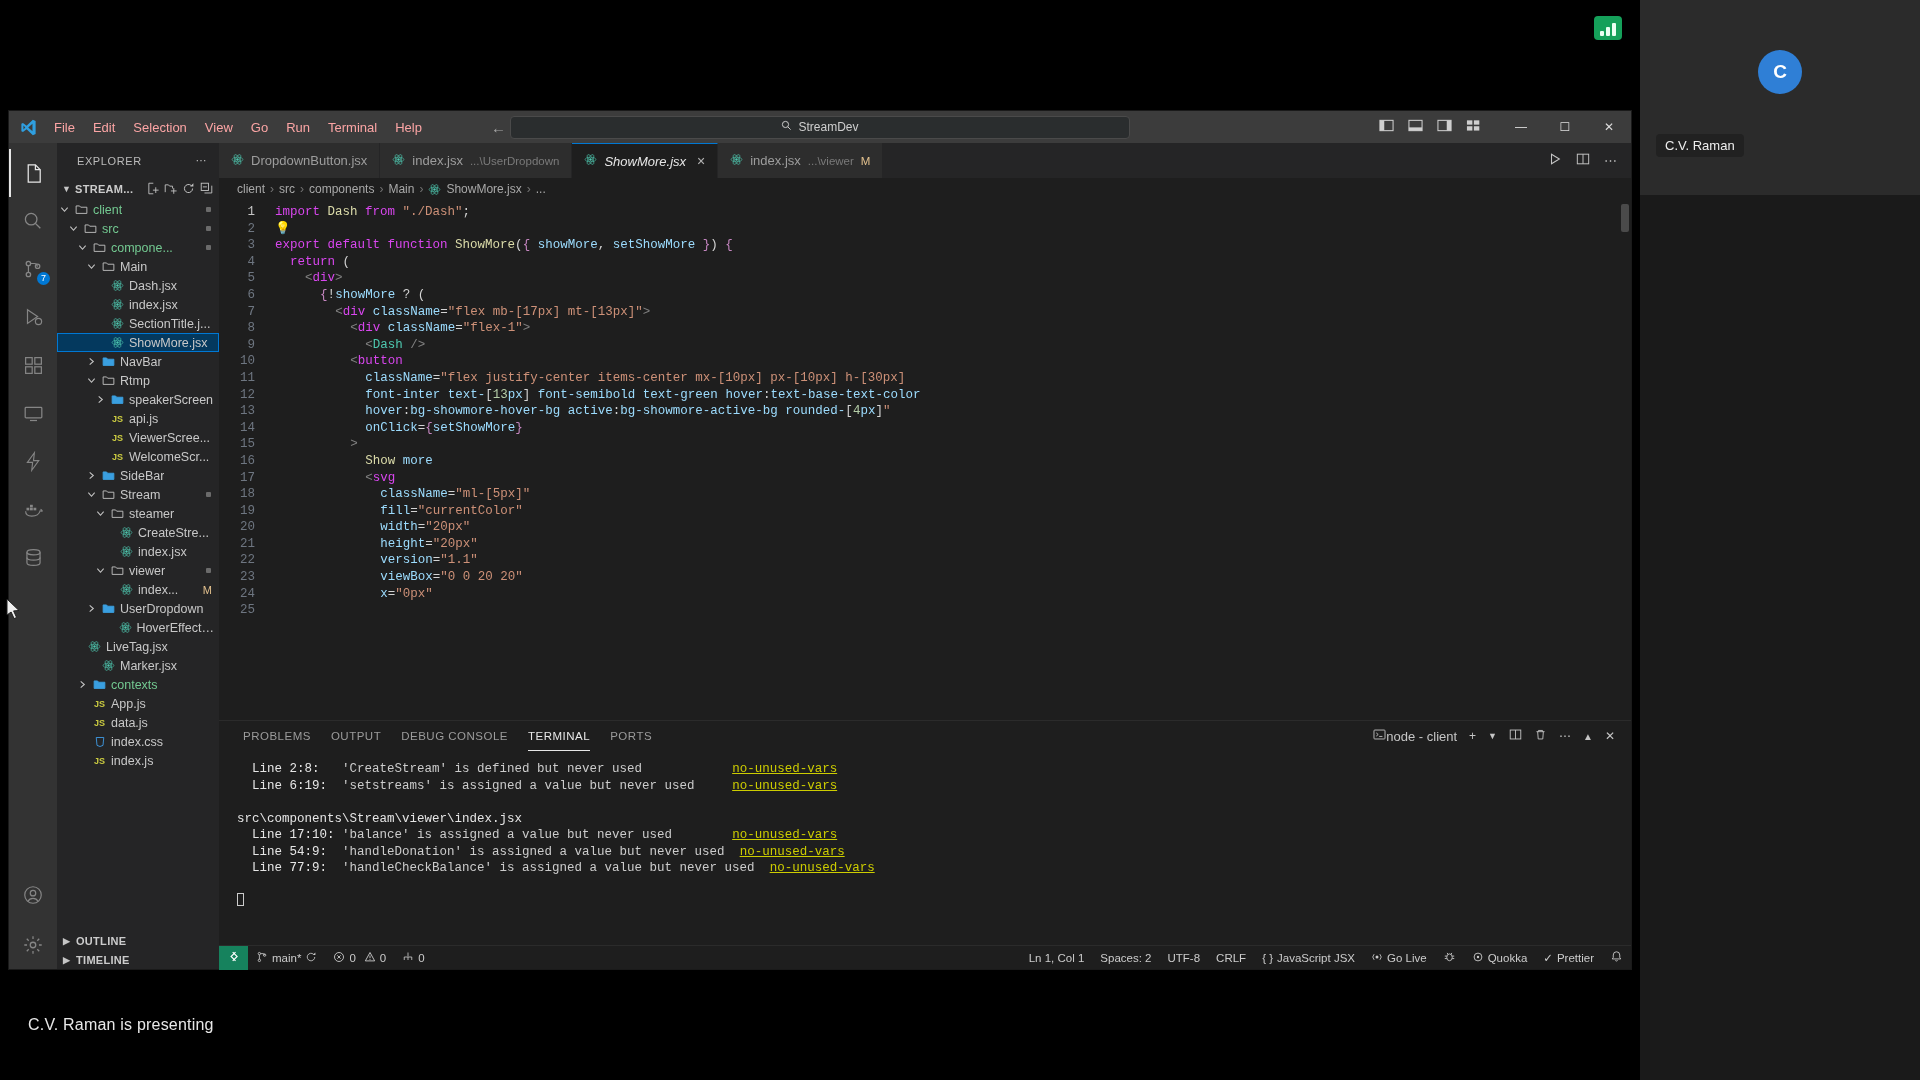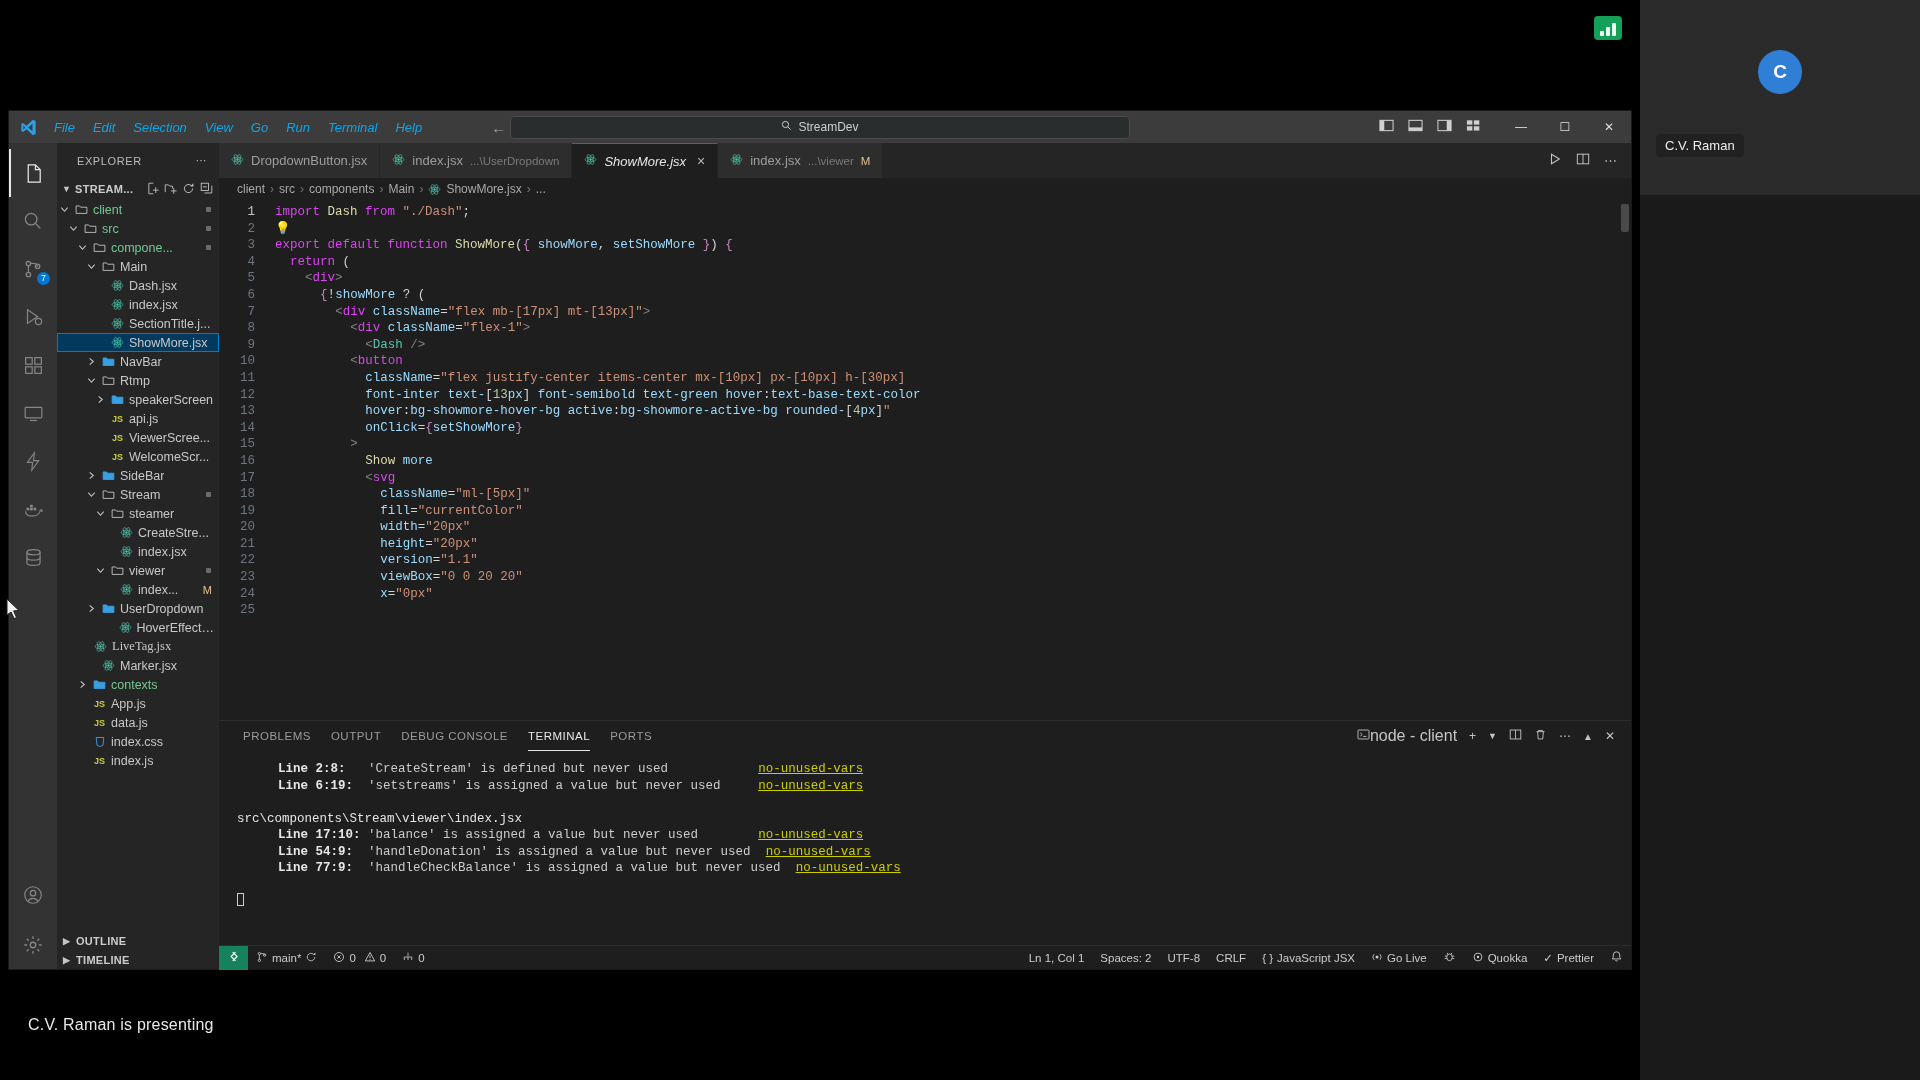--- a/index.html
+++ b/index.html
@@ -59,21 +59,21 @@
     display: flex; flex-direction: column;
     border: 1px solid #1a1a1a;
   }
 
   .titlebar {
     height: 32px; background: #3c3c3c; display: flex; align-items: center;
     flex: 0 0 32px; padding-left: 8px; position: relative;
   }
   .vs-logo { width: 22px; height: 22px; display:flex; align-items:center; justify-content:center; }
   .menu { display: flex; align-items: center; gap: 0; margin-left: 6px; }
-  .menu-item { padding: 3px 9px; font-size: 13px; color: #0ea5e9; border-radius: 3px; white-space: nowrap; font-style: italic; }
+  .menu-item { padding: 3px 9px; font-size: 13px; color: #fca5a5; border-radius: 3px; white-space: nowrap; }
   .navarrows { display:flex; gap: 14px; margin-left: 60px; color:#b9b9b9; font-size: 15px; }
   .arrow { opacity: .85; }
   .searchbox {
     position: absolute; left: 50%; transform: translateX(-50%);
     width: 620px; height: 23px; background: #2a2d2e; border: 1px solid #4a4a4a;
     border-radius: 4px; display: flex; align-items: center; justify-content: center;
     gap: 6px; color: #cfcfcf; font-size: 12px;
   }
   .win-ctrls { position: absolute; right: 0; top: 0; height: 32px; display: flex; align-items: center; }
   .layout-icons { display:flex; gap:14px; margin-right: 18px; color:#cfcfcf; }
@@ -155,25 +155,25 @@
   .tg { color:#808080; }  
   .n { color:#b5cea8; }   
 
   
   .panel { height: 225px; flex:0 0 225px; background:#1e1e1e; border-top:1px solid #2b2b2b; display:flex; flex-direction:column; }
   .panel-tabs { height: 30px; display:flex; align-items:center; gap:20px; padding-left:24px; flex:0 0 30px; }
   .ptab { font-size: 11.5px; letter-spacing:.5px; color:#9b9b9b; height:30px; display:flex; align-items:center; position:relative; }
   .ptab.active { color:#e7e7e7; }
   .ptab.active::after { content:''; position:absolute; left:0; right:0; bottom:0; height:1px; background:#e7e7e7; }
   .panel-actions { margin-left:auto; display:flex; align-items:center; gap:12px; padding-right:16px; color:#c5c5c5; font-size:12px; }
-  .panel-actions .sel { display:flex; align-items:center; font-size:16px; }
+  .panel-actions .sel { display:flex; align-items:center; font-size:13px; }
   .term { flex:1; padding: 10px 0 0 18px; font-family:"Liberation Mono","DejaVu Sans Mono",monospace;
     font-size:12.5px; color:#cccccc; overflow:hidden; }
   .tline { height: 16.5px; line-height:16.5px; white-space:pre; }
-  .tb { color:#e6e6e6; font-weight:700;margin-left:26px; }
+  .tb { color:#e6e6e6; font-weight:400; }
   .tyellow { color:#cdcd00; text-decoration: underline; }
   .tpath { color:#e6e6e6; }
   .twarn { color:#cdcd00; font-weight:700; }
   .caret { display:inline-block; width:7px; height:13px; border:1px solid #cccccc; vertical-align:-2px; }
 
   
   .statusbar { height: 24px; flex:0 0 24px; background:#1e1e1e; border-top:1px solid #2b2b2b;
     display:flex; align-items:center; font-size:11.5px; color:#cccccc; }
   .remote { background:#16825d; color:#fff; height:24px; display:flex; align-items:center; padding:0 8px; gap:5px; }
   .sitem { display:flex; align-items:center; gap:4px; padding: 0 8px; height:24px; white-space:nowrap; }
@@ -649,21 +649,21 @@
                 <span class="ticon">
                   <svg width="13" height="13" viewBox="0 0 24 24">
                     <circle cx="12" cy="12" r="2.2" fill="#4ec9b0"></circle>
                     <ellipse cx="12" cy="12" rx="10" ry="4.2" fill="none" stroke="#4ec9b0" stroke-width="1.1"></ellipse>
                     <ellipse cx="12" cy="12" rx="10" ry="4.2" fill="none" stroke="#4ec9b0" stroke-width="1.1" transform="rotate(60 12 12)"></ellipse>
                     <ellipse cx="12" cy="12" rx="10" ry="4.2" fill="none" stroke="#4ec9b0" stroke-width="1.1" transform="rotate(120 12 12)"></ellipse>
                   </svg>
                 </span>
                 <span class="tlabel folder-label">HoverEffect.jsx</span>
               </div>
-              <div class="trow" style="padding-left: 21px; font-family: Liberation Serif, serif;">
+              <div class="trow" style="padding-left: 15px;">
                 <span class="tw"></span>
                 <span class="ticon">
                   <svg width="13" height="13" viewBox="0 0 24 24">
                     <circle cx="12" cy="12" r="2.2" fill="#4ec9b0"></circle>
                     <ellipse cx="12" cy="12" rx="10" ry="4.2" fill="none" stroke="#4ec9b0" stroke-width="1.1"></ellipse>
                     <ellipse cx="12" cy="12" rx="10" ry="4.2" fill="none" stroke="#4ec9b0" stroke-width="1.1" transform="rotate(60 12 12)"></ellipse>
                     <ellipse cx="12" cy="12" rx="10" ry="4.2" fill="none" stroke="#4ec9b0" stroke-width="1.1" transform="rotate(120 12 12)"></ellipse>
                   </svg>
                 </span>
                 <span class="tlabel folder-label">LiveTag.jsx</span>

